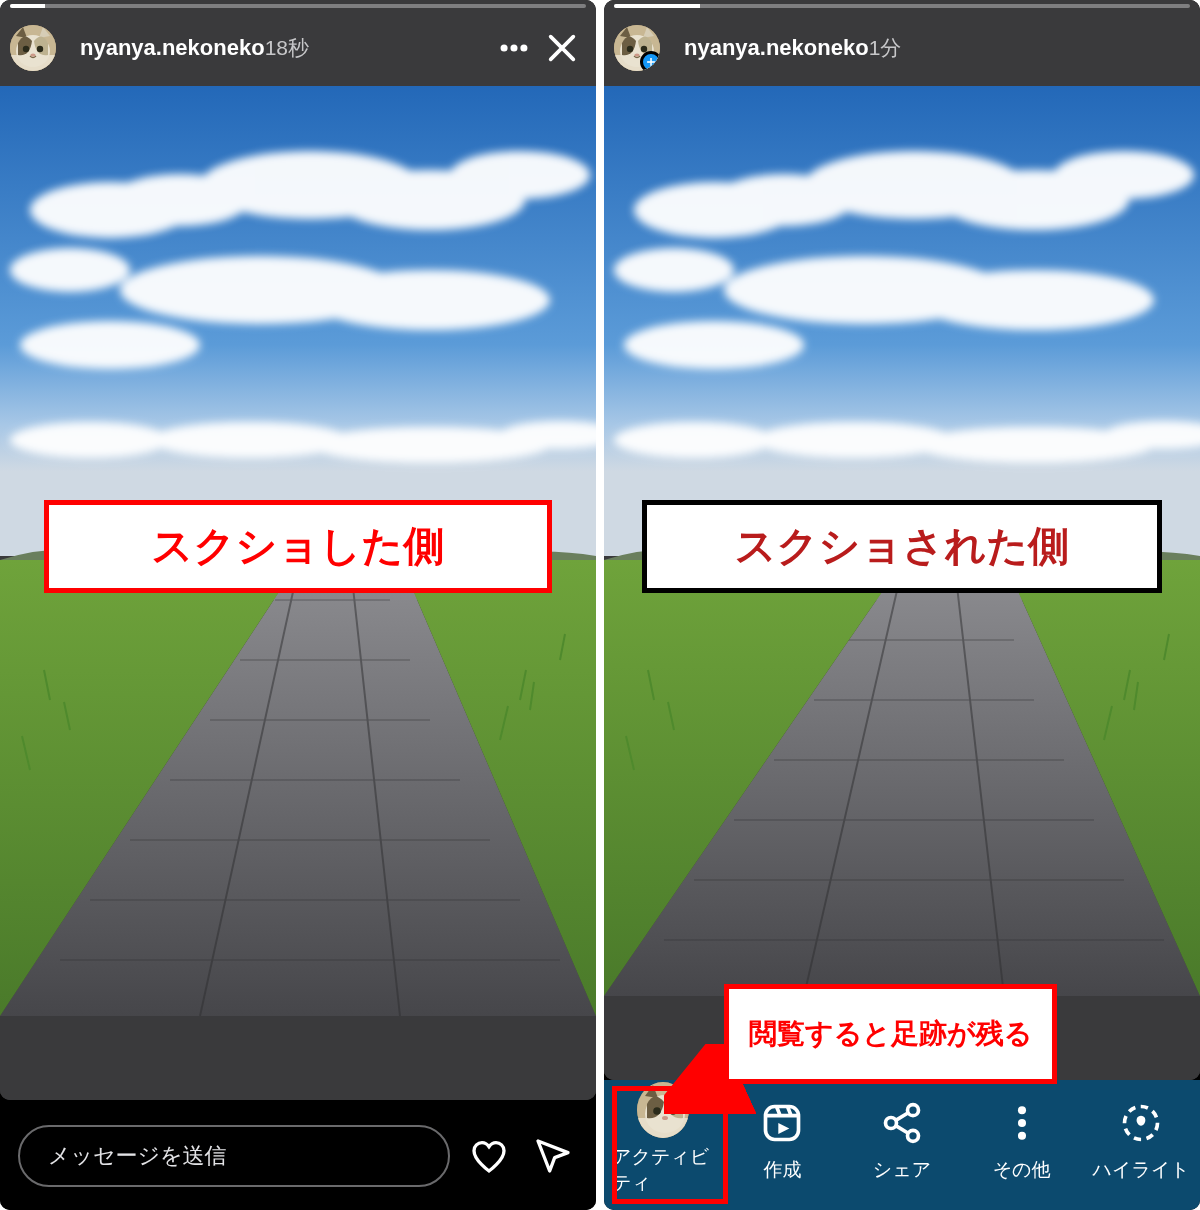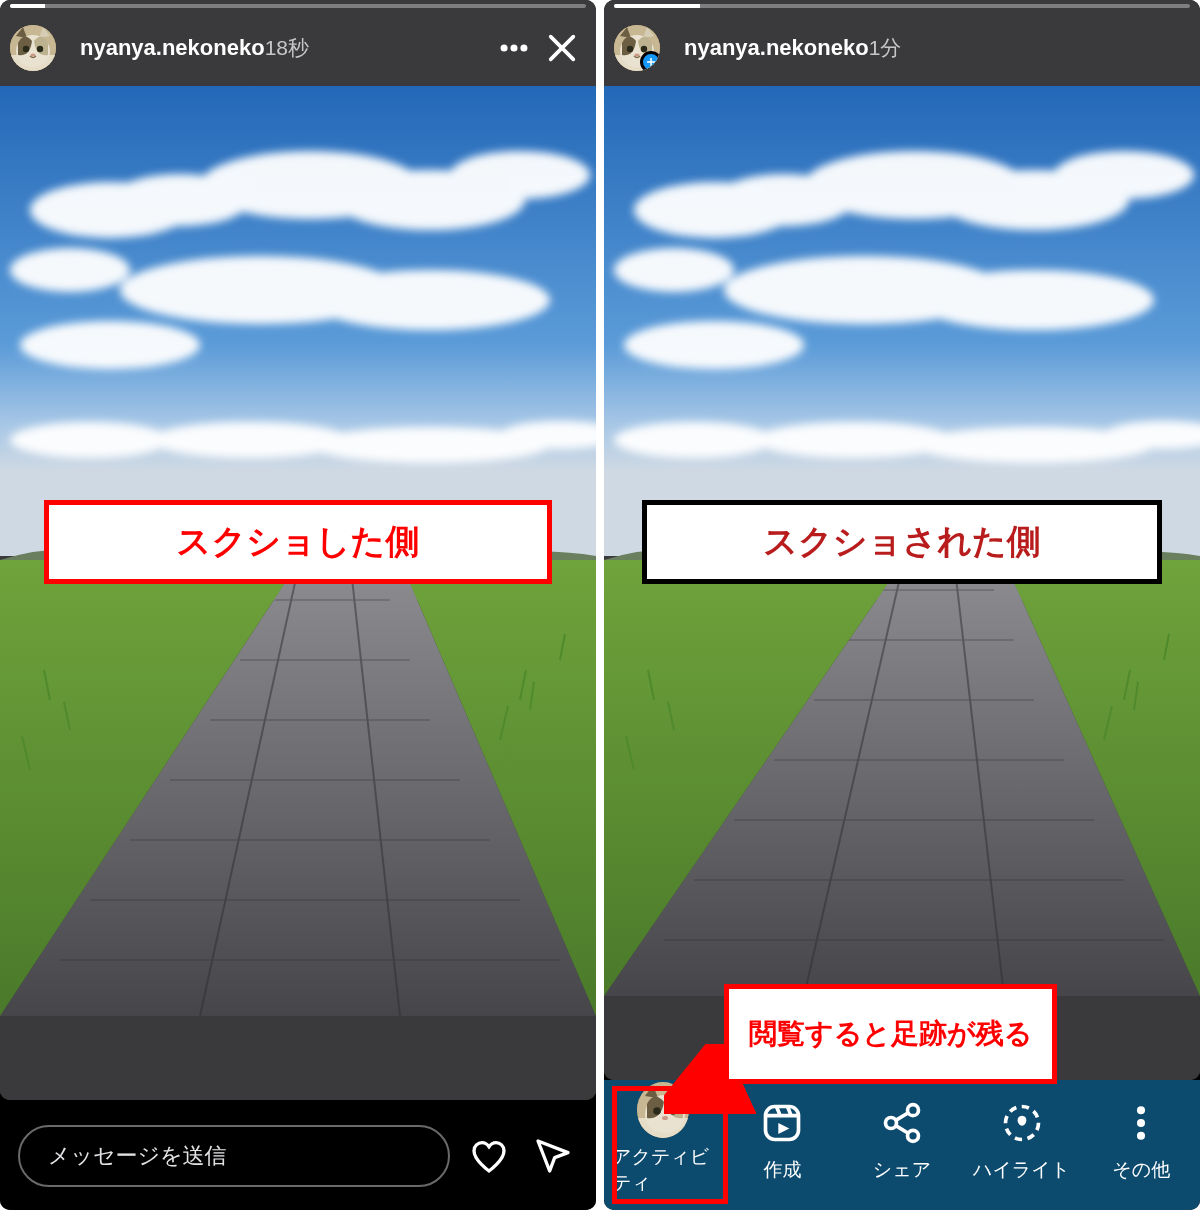--- a/index.html
+++ b/index.html
@@ -60,21 +60,21 @@
     position:absolute; left:0; right:0; bottom:0; height:130px; background:#0c4a6e; z-index:40;
     display:flex; align-items:center; justify-content:center; gap: 18px; padding: 0 8px 10px;
   }
   .owner-item {
     width: 104px; display:flex; flex-direction:column; align-items:center; gap:8px; color:#fff; font-size:19px;
   }
   .owner-item .ic { width:52px; height:52px; display:flex; align-items:center; justify-content:center; }
 
   
   .callout {
-    position:absolute; z-index:60; background:#fff; padding: 14px 20px; font-size: 34px; font-weight:700;
+    position:absolute; z-index:60; background:#fff; padding: 14px 20px; font-size: 41px; font-weight:700;
     border: 5px solid #000; color:#000; white-space:nowrap;
   }
   .callout.red-border { border-color:#ff0000; color:#ff0000; }
   .callout.black-border { border-color:#000; color:#b91c1c; }
 
   .red-box-outline { position:absolute; border:5px solid #ff0000; z-index:55; }
 
   .arrow-svg { position:absolute; z-index:56; }
 
   
@@ -334,33 +334,33 @@
             <circle cx="6" cy="12" r="3"></circle>
               <circle cx="18" cy="5" r="3"></circle>
               <circle cx="18" cy="19" r="3"></circle>
             <path d="M8.6 10.6 L15.4 6.4 M8.6 13.4 L15.4 17.6"></path>
           </svg>
         </div>
         <span>シェア</span>
       </div>
       <div class="owner-item">
         <div class="ic">
-          <svg width="44" height="44" viewBox="0 0 24 24" fill="none" stroke="#fff" stroke-width="2">
-            <circle cx="12" cy="12" r="9" stroke-dasharray="4 3"></circle>
-            <path d="M12 8 C14 8 15 10 14 12 C13 14 11 14 10 12 C9 10 10 8 12 8 Z" fill="#fff" stroke="none"></path>
-          </svg>
-        </div>
-        <span>ハイライト</span>
-      </div>
-      <div class="owner-item">
-        <div class="ic">
           <svg width="44" height="44" viewBox="0 0 24 24">
               <circle cx="12" cy="5" r="2.2" fill="#fff"></circle>
               <circle cx="12" cy="12" r="2.2" fill="#fff"></circle>
               <circle cx="12" cy="19" r="2.2" fill="#fff"></circle>
             </svg>
         </div>
         <span>その他</span>
       </div>
+      <div class="owner-item">
+        <div class="ic">
+          <svg width="44" height="44" viewBox="0 0 24 24" fill="none" stroke="#fff" stroke-width="2">
+            <circle cx="12" cy="12" r="9" stroke-dasharray="4 3"></circle>
+            <path d="M12 8 C14 8 15 10 14 12 C13 14 11 14 10 12 C9 10 10 8 12 8 Z" fill="#fff" stroke="none"></path>
+          </svg>
+        </div>
+        <span>ハイライト</span>
+      </div>
     </div>
 
   </div>
 </div>
 
 </body></html>

